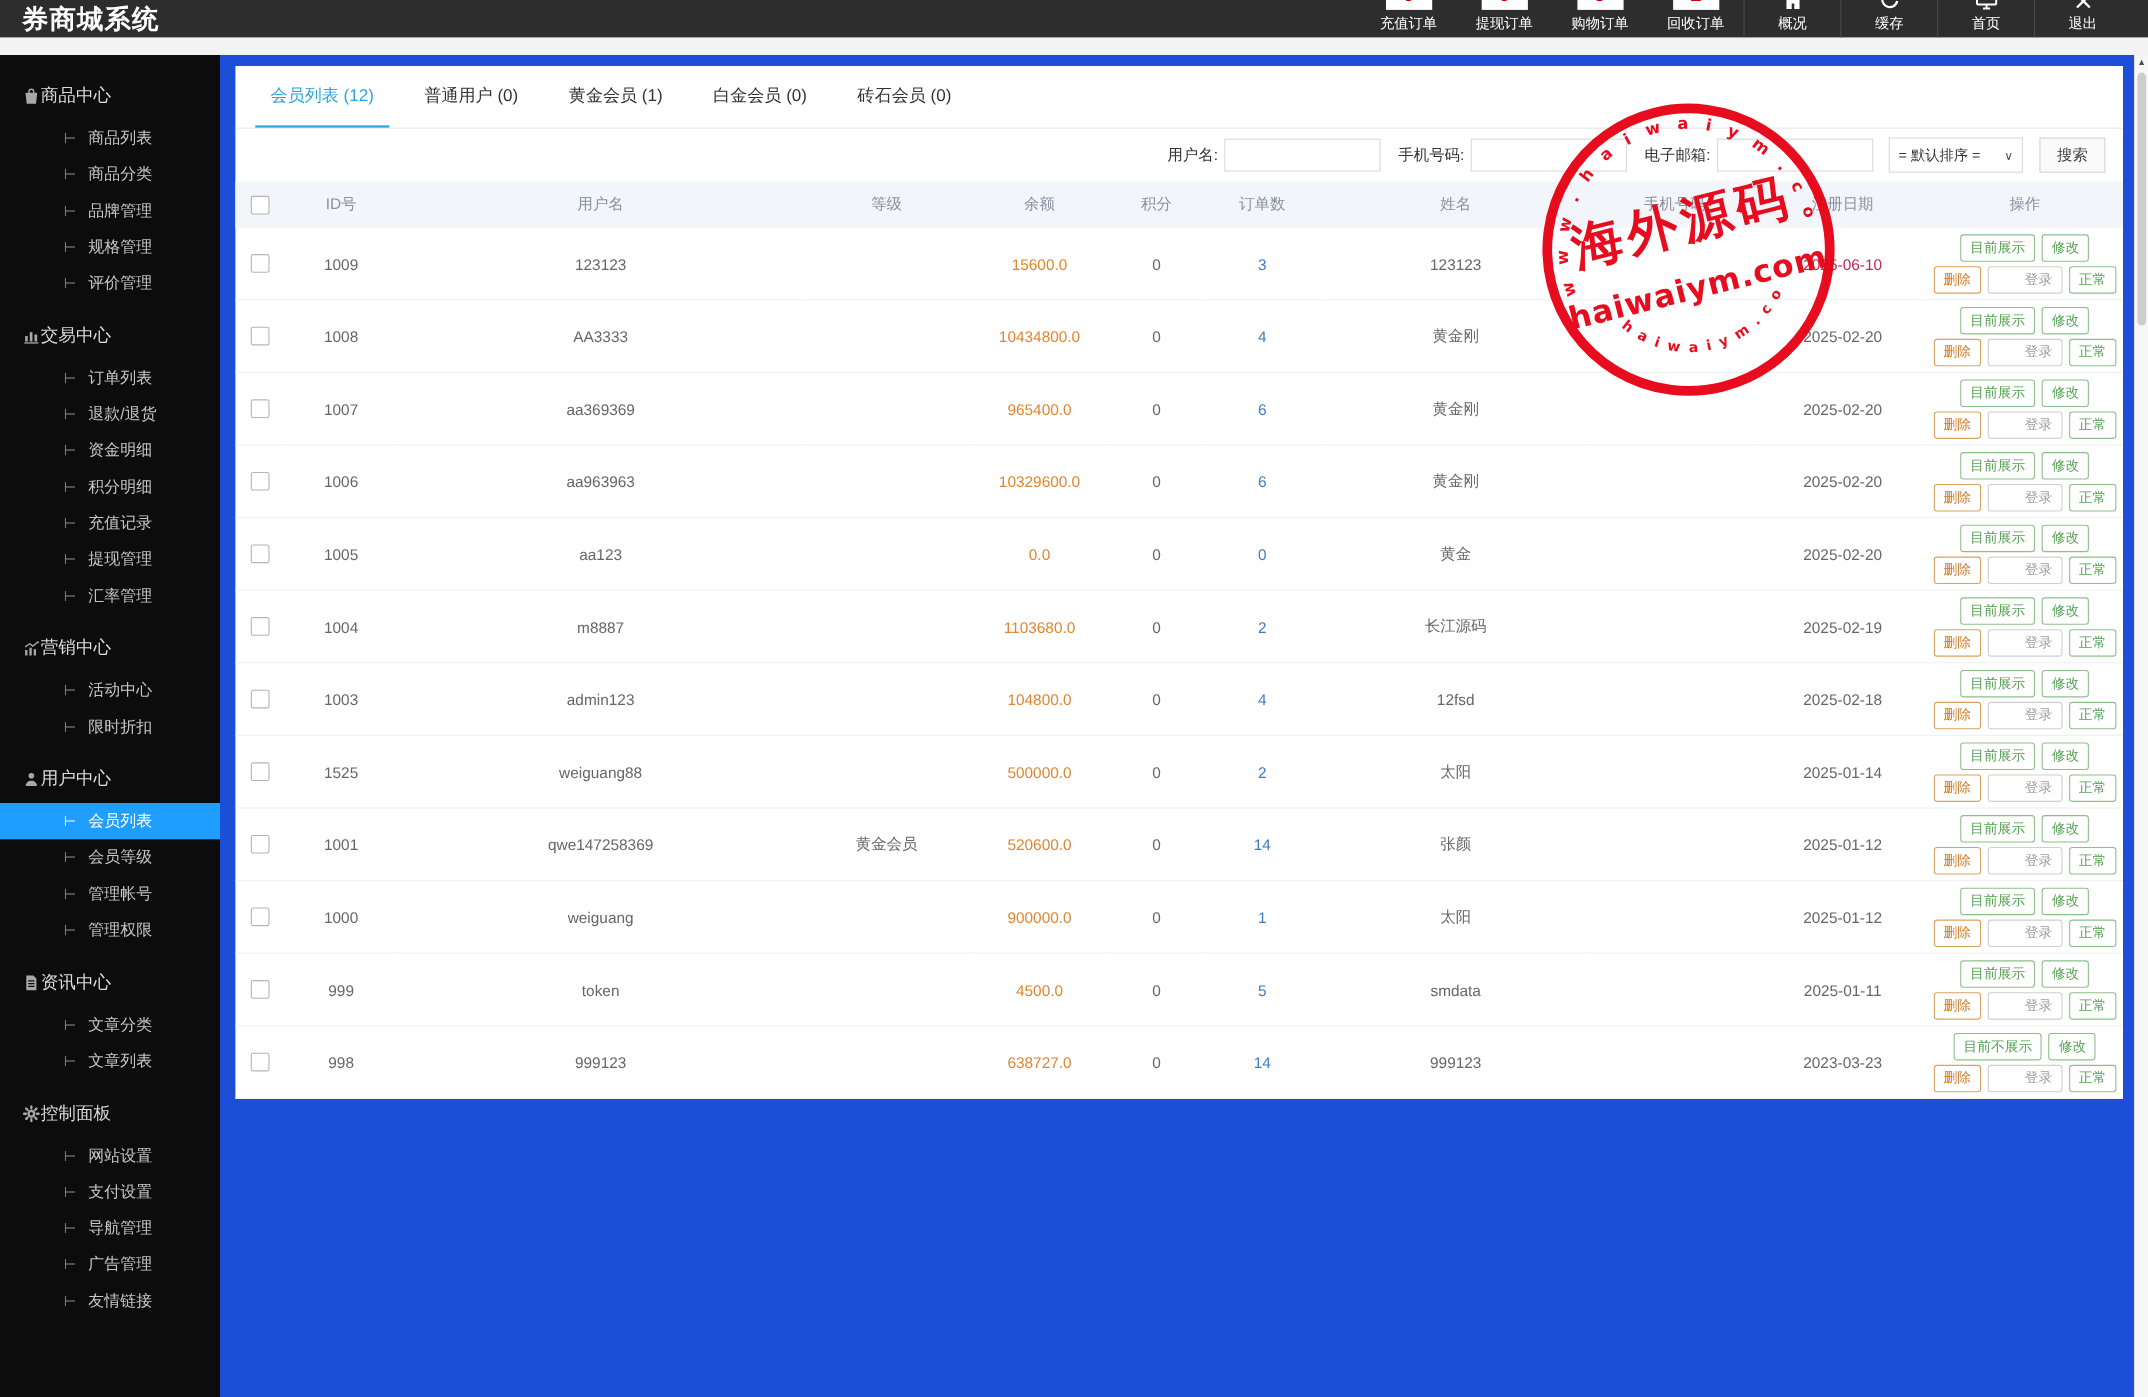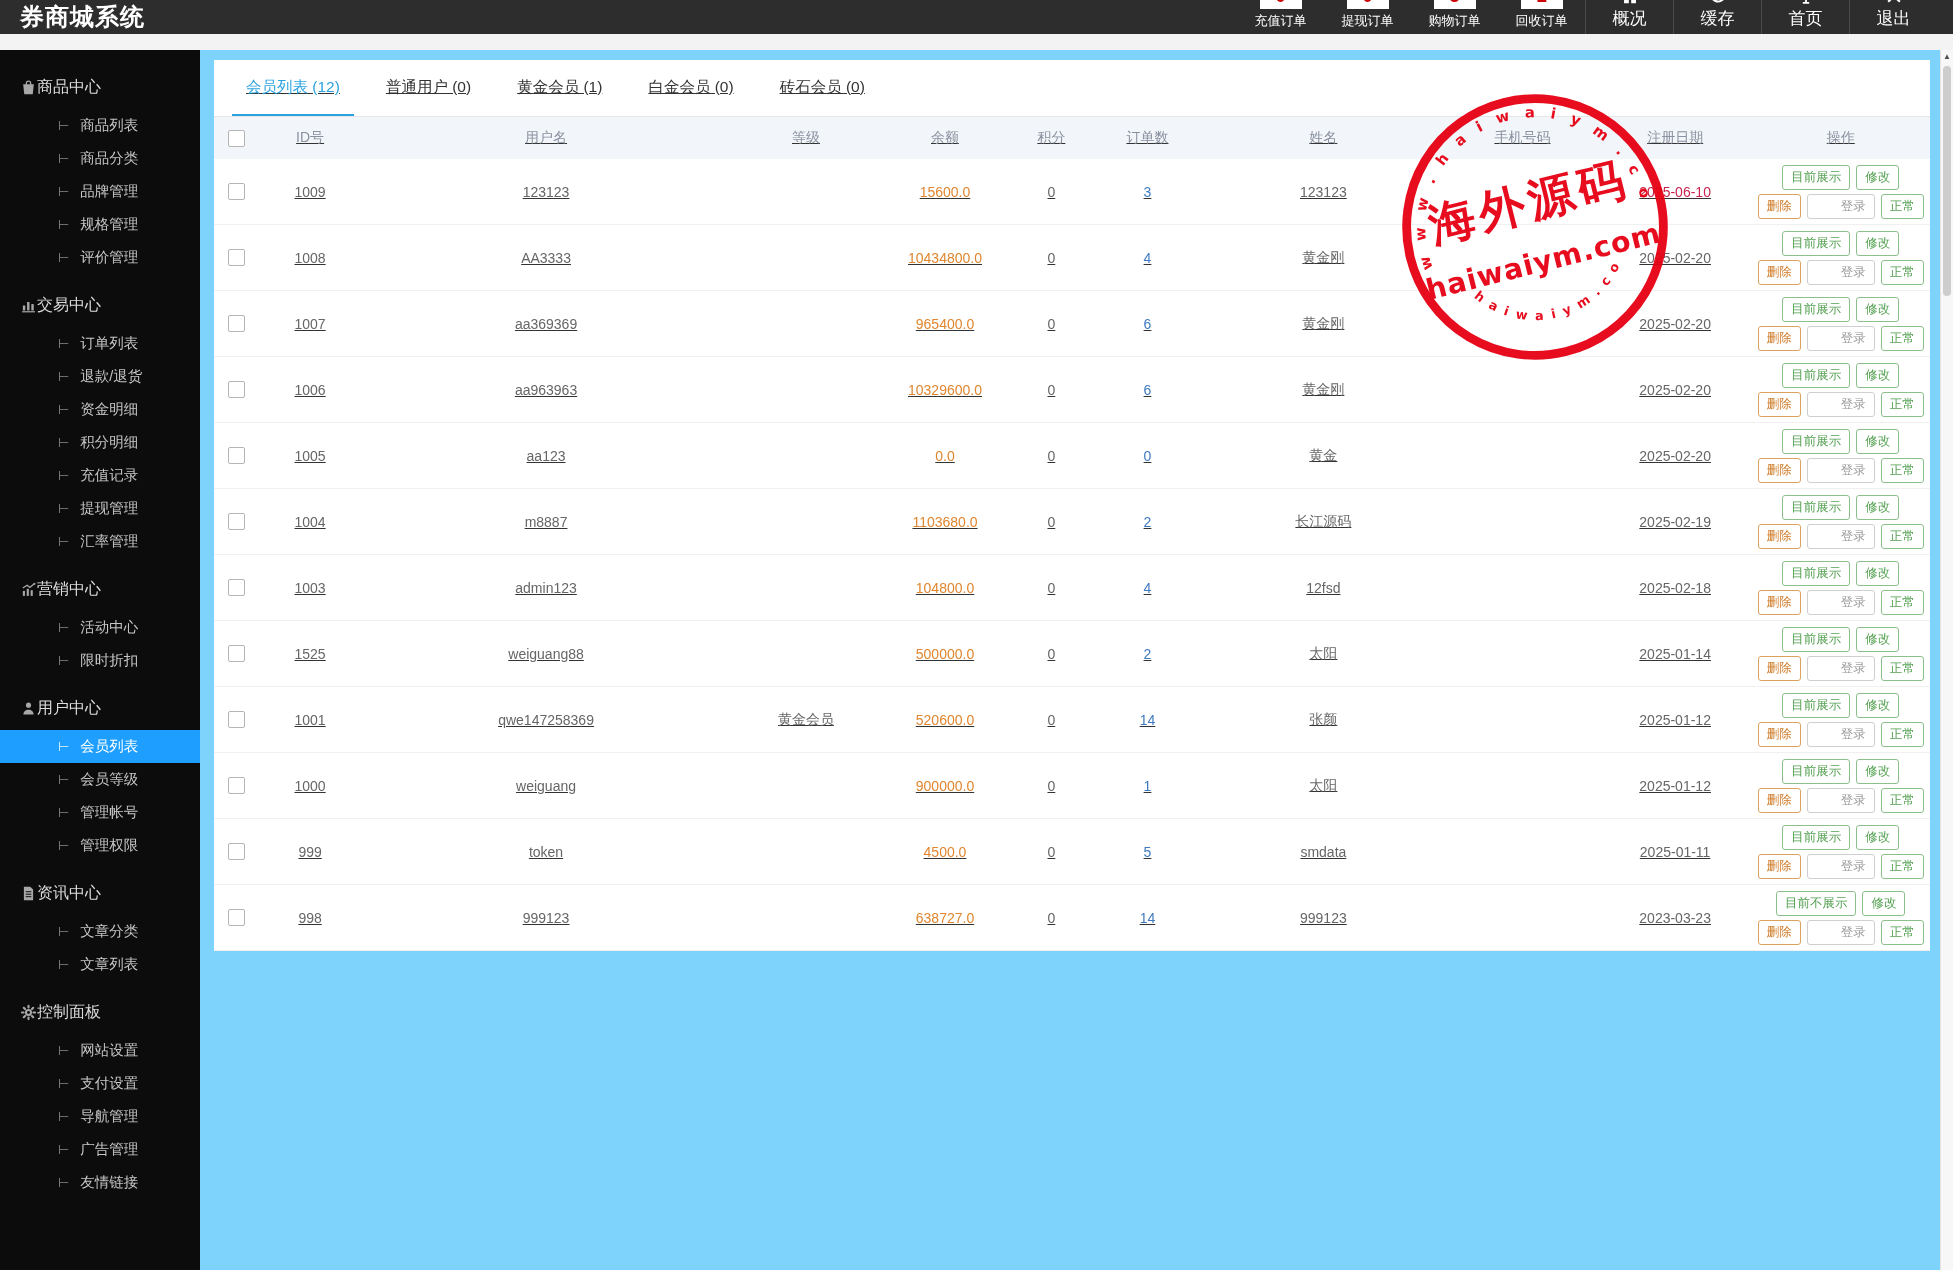--- a/index.html
+++ b/index.html
@@ -10,31 +10,31 @@
   }
   
   .topbar{position:absolute;top:0;left:0;right:0;height:34px;background:#2d2d2d;color:#fff;display:flex;align-items:center;z-index:30;}
   .app-title{font-size:24px;font-weight:bold;padding-left:20px;letter-spacing:1px;}
   .topbar-right{margin-left:auto;display:flex;align-items:stretch;height:100%;padding-right:16px;}
   .badge-item{width:87px;display:flex;flex-direction:column;align-items:center;justify-content:flex-end;padding:4px 0 4px;cursor:pointer;}
   .badge-count{background:#fff;color:#cf0000;font-weight:bold;font-size:19px;width:42px;height:26px;line-height:26px;text-align:center;margin-bottom:3px;}
   .badge-label{font-size:13px;color:#fff;}
   .top-action{width:87px;display:flex;flex-direction:column;align-items:center;justify-content:flex-end;padding:4px 0 4px;border-left:1px solid #4a4a4a;cursor:pointer;}
   .top-action .ticon{height:26px;display:flex;align-items:center;}
-  .top-action .tlabel{font-size:17px;color:#fff;margin-top:1px;}
+  .top-action .tlabel{font-size:13px;color:#fff;margin-top:1px;}
   
   .sidebar{position:absolute;top:50px;left:0;bottom:0;width:200px;background:#0c0c0c;padding-top:6px;z-index:20;}
   .menu-header{display:flex;align-items:center;padding:11px 0 11px 19px;font-size:16px;color:#dcdcdc;margin-top:10px;cursor:pointer;}
   .menu-header .micon{width:18px;display:flex;justify-content:center;}
   .menu-item{display:flex;align-items:center;gap:11px;padding:7px 0 7px 58px;font-size:14.5px;color:#c6c6c6;cursor:pointer;}
   .menu-item .tick{color:#8b8b8b;font-size:13px;}
   .menu-item.active{background:#1e9fff;color:#fff;}
   .menu-item.active .tick{color:#eaf5ff;}
   
-  .main{position:absolute;left:200px;top:50px;right:13px;bottom:0;background:#7dd3fc;padding:10px 10px 0 14px;box-sizing:border-box;z-index:1;text-decoration:underline;}
+  .main{position:absolute;left:200px;top:50px;right:13px;bottom:0;background:#1d4ed8;padding:10px 10px 0 14px;box-sizing:border-box;z-index:1;}
   .card{background:#fff;}
   .tabs{height:56px;border-bottom:1px solid #e6e6e6;display:flex;align-items:stretch;padding-left:18px;}
   .tab{display:flex;align-items:center;padding:0 14px;margin-right:18px;font-size:15.5px;color:#333;cursor:pointer;border-bottom:2px solid transparent;}
   .tab.active{color:#2aa3e0;border-bottom-color:#2aa3e0;}
   .filterbar{display:flex;justify-content:flex-end;align-items:center;padding:9px 16px 9px 0;gap:6px;font-size:14px;color:#333;height:30px;}
   .flabel{margin-left:10px;}
   .finput{width:128px;height:28px;border:1px solid #d9d9d9;padding:0 6px;font-size:13px;outline:none;box-sizing:content-box;}
   .fselect{width:104px;height:30px;border:1px solid #d9d9d9;display:flex;align-items:center;justify-content:space-between;padding:0 8px;font-size:13px;color:#333;cursor:pointer;margin-left:8px;background:#fff;}
   .fselect .chev{font-size:11px;color:#555;}
   .search-btn{height:32px;padding:0 15px;border:1px solid #d5d5d5;background:#fafafa;font-size:14px;color:#444;margin-left:9px;cursor:pointer;}
@@ -288,20 +288,33 @@
 <div class="main">
   <div class="card">
     <div class="tabs" id="tabs">
         <div class="tab active">会员列表  (12)</div>
         <div class="tab">普通用户  (0)</div>
         <div class="tab">黄金会员  (1)</div>
         <div class="tab">白金会员  (0)</div>
         <div class="tab">砖石会员  (0)</div>
       </div>
 
+    <div class="filterbar">
+      <span class="flabel">用户名:</span>
+      <input class="finput" value="" style="">
+      <span class="flabel">手机号码:</span>
+      <input class="finput" value="" style="">
+      <span class="flabel">电子邮箱:</span>
+      <input class="finput" value="" style="">
+      <div class="fselect">
+        <span>= 默认排序 =</span>
+        <span class="chev">∨</span>
+      </div>
+      <button class="search-btn">搜索</button>
+    </div>
 
     <table>
       <colgroup>
         <col style="width:2.6%">
           <col style="width:6%">
           <col style="width:21.5%">
           <col style="width:8.8%">
         <col style="width:7.4%">
           <col style="width:5%">
           <col style="width:6.2%">

